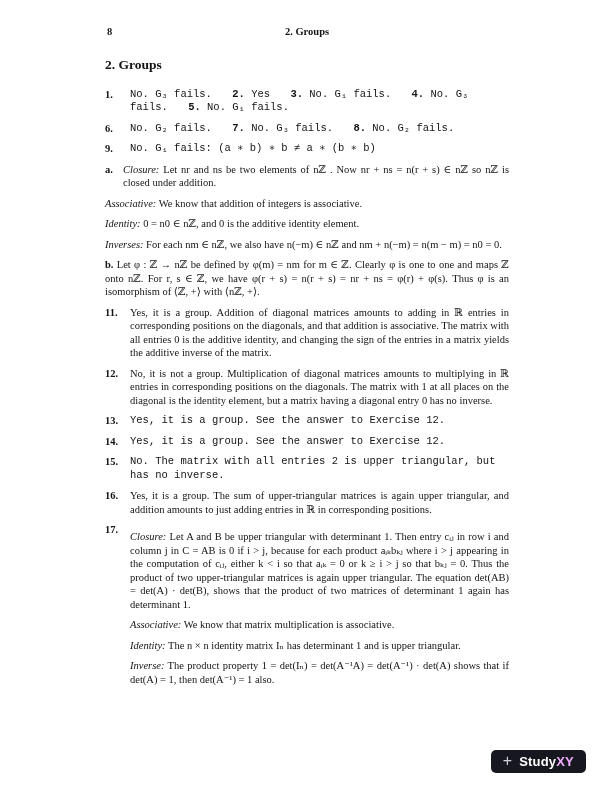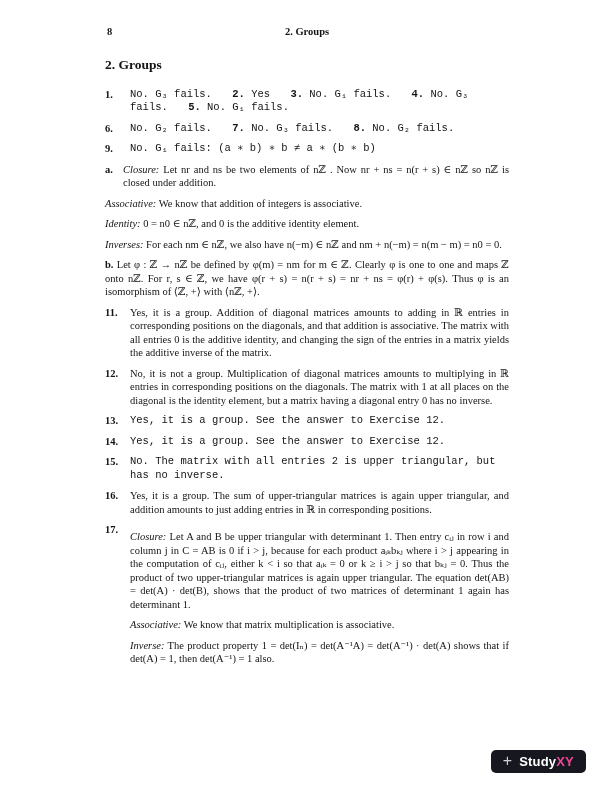--- a/index.html
+++ b/index.html
@@ -47,21 +47,21 @@
     background:#17171f;
     border-radius:5px;
     padding:0 12px;
     font-family:"Liberation Sans","DejaVu Sans",sans-serif;
   }
   .brand-plus {
     color:#cfd0dc; font-size:16px; font-weight:400; line-height:1;
     transform:translateY(-1px);
   }
   .brand-text { font-size:13px; font-weight:bold; color:#ffffff; letter-spacing:0.2px; }
-  .brand-text .suffix { color:#ec4899; }
+  .brand-text .suffix { color:#f0abfc; }
 </style>
 </head>
 <body>
 
 <div class="pg-header">
   <span class="pg-num">8</span>
   <span class="pg-title">2. Groups</span>
 </div>
 
 <div class="content">
@@ -156,20 +156,24 @@
     <div class="body">
       <div class="para">
         <i class="lead">Closure:</i>
         <span>Let A and B be upper triangular with determinant 1. Then entry cᵢⱼ in row i and column j in C = AB is 0 if i &gt; j, because for each product aᵢₖbₖⱼ where i &gt; j appearing in the computation of cᵢⱼ, either k &lt; i so that aᵢₖ = 0 or k ≥ i &gt; j so that bₖⱼ = 0. Thus the product of two upper-triangular matrices is again upper triangular. The equation det(AB) = det(A) · det(B), shows that the product of two matrices of determinant 1 again has determinant 1.</span>
       </div>
       <div class="para">
         <i class="lead">Associative:</i>
         <span>We know that matrix multiplication is associative.</span>
       </div>
       <div class="para">
+        <i class="lead">Identity:</i>
+        <span>The n × n identity matrix Iₙ  has determinant 1 and is upper triangular.</span>
+      </div>
+      <div class="para">
         <i class="lead">Inverse:</i>
         <span>The product property 1 = det(Iₙ) = det(A⁻¹A) = det(A⁻¹) · det(A) shows that if det(A) = 1, then det(A⁻¹) = 1 also.</span>
       </div>
     </div>
   </div>
 
 </div>
 
 <div class="brand-badge">
   <span class="brand-plus">+</span>

